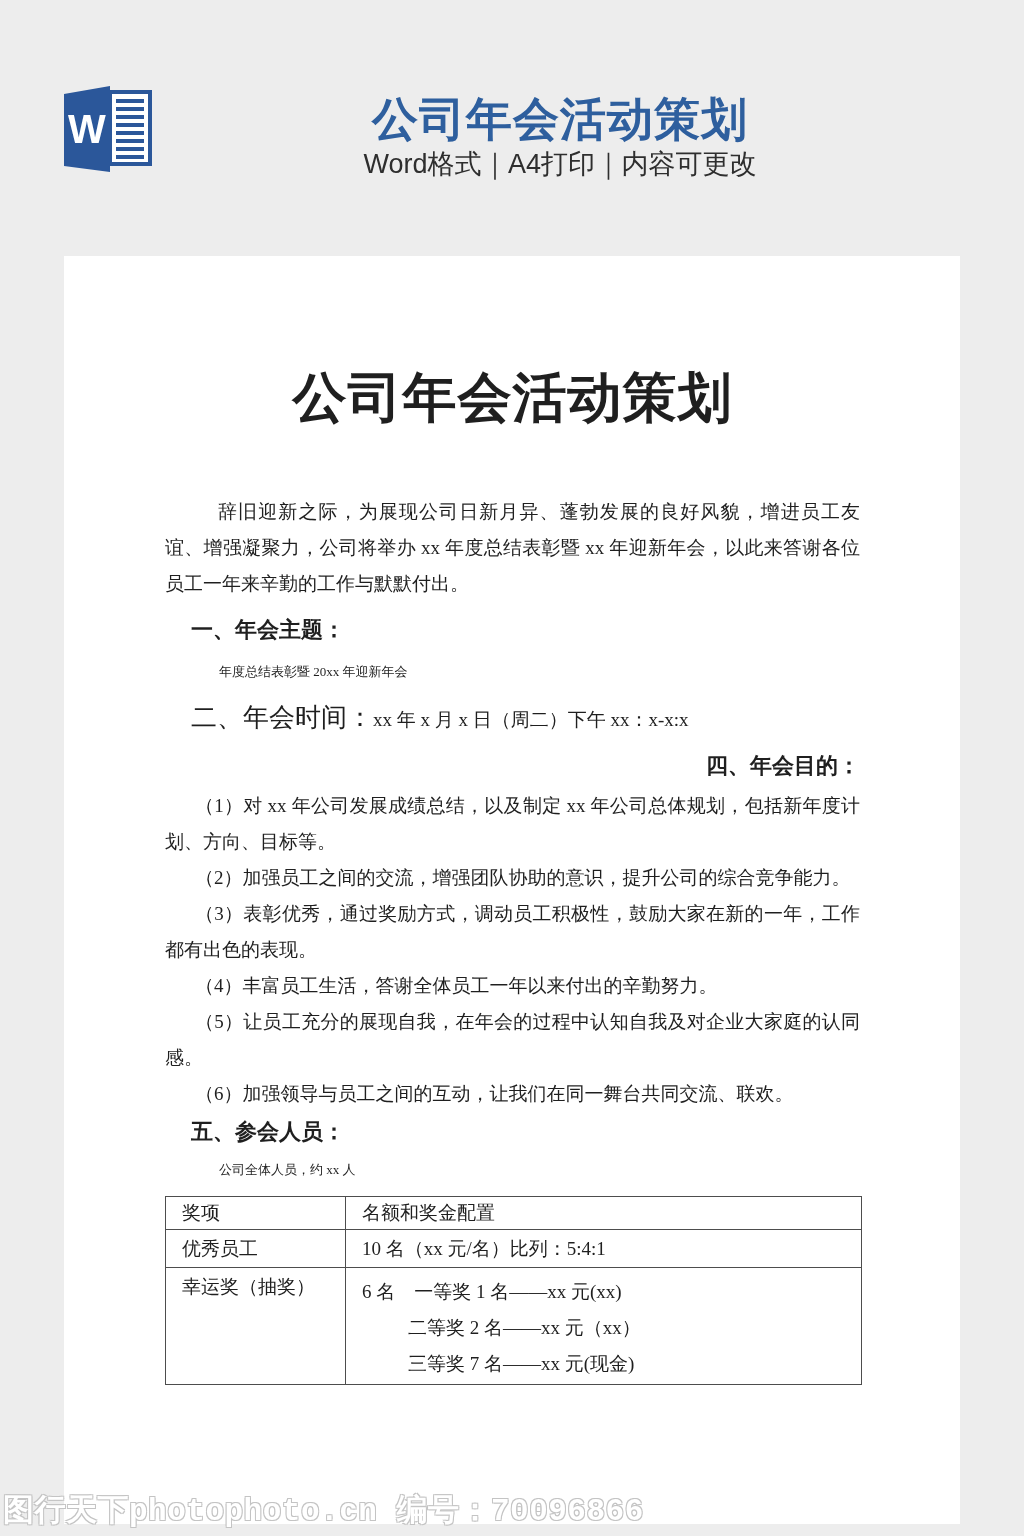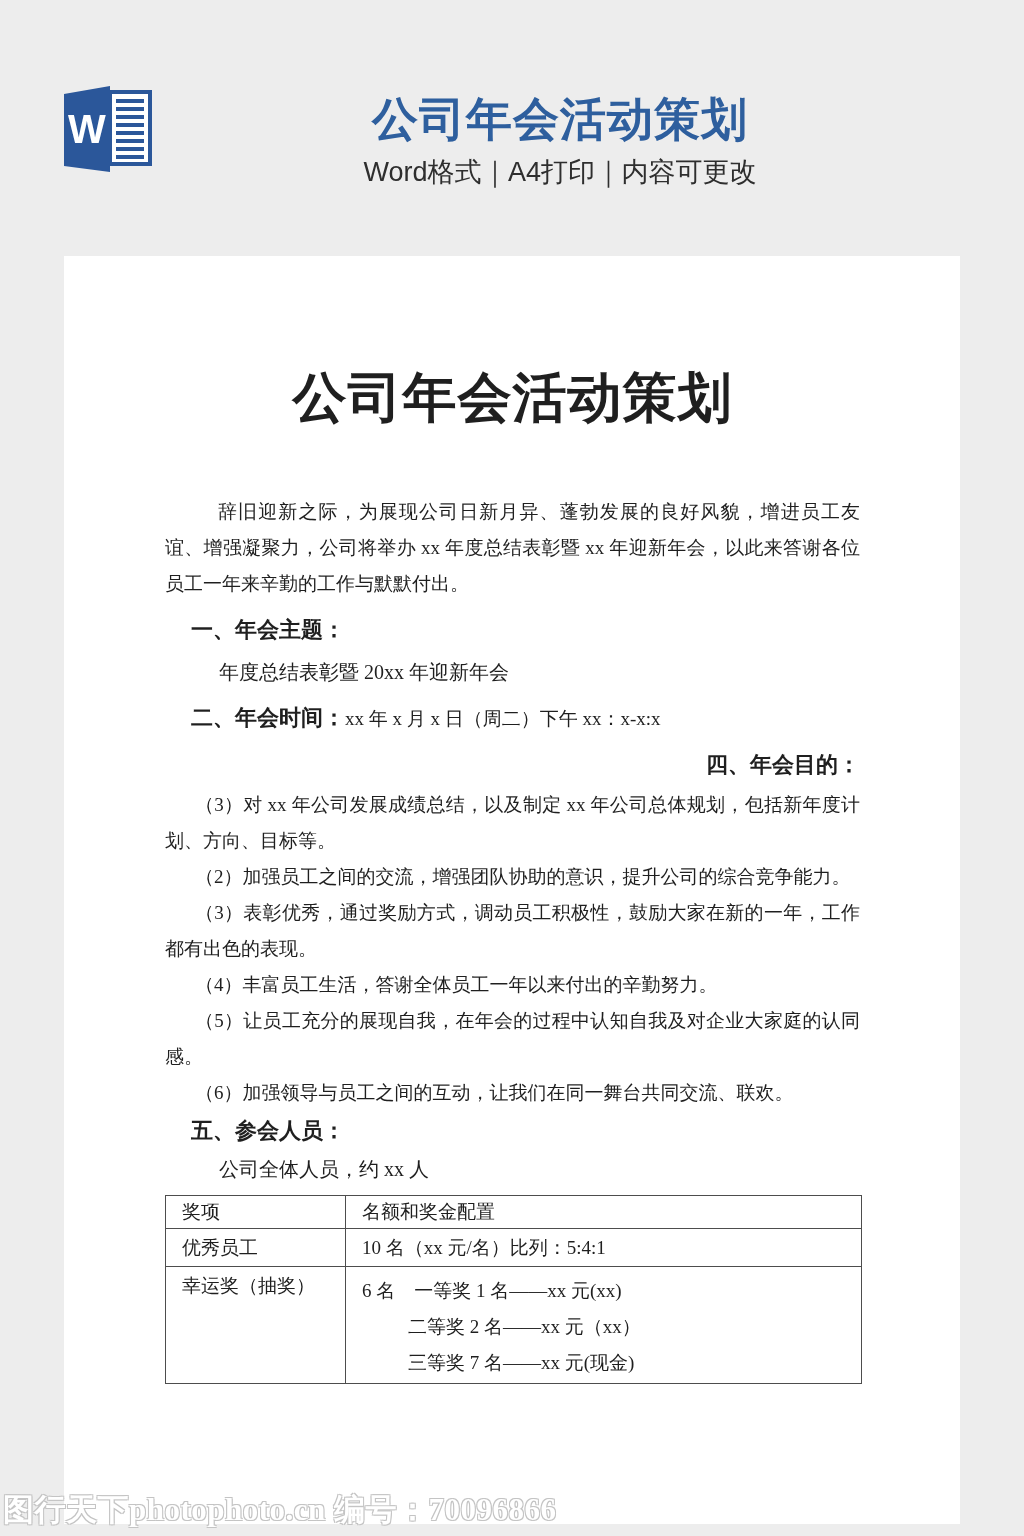--- a/index.html
+++ b/index.html
@@ -32,21 +32,20 @@
     font-weight:bold;font-size:40px;text-anchor:middle;
   }
   .banner-text{position:absolute;left:130px;top:0;width:860px;text-align:center;}
   .banner-title{
     margin-top:90px;
     font-family:"Liberation Sans","DejaVu Sans",sans-serif;
     font-weight:bold;font-size:46px;line-height:58px;
     color:var(--accent-blue);letter-spacing:1px;
   }
   .banner-subtitle{
-    margin-top:8px;
     font-family:"Liberation Sans","DejaVu Sans",sans-serif;
     font-weight:500;font-size:27px;line-height:32px;color:#2e2e2e;
   }
   
   .page{
     position:absolute;left:64px;top:256px;width:896px;height:1268px;
     background:#ffffff;
   }
   .doc{padding:0 100px 0 101px;}
   .doc-title{
@@ -58,24 +57,24 @@
   .intro{
     margin-top:56px;
     font-size:19px;line-height:36px;
     text-align:justify;text-indent:53px;
   }
   .sec-head{
     font-size:22px;font-weight:bold;line-height:36px;
     padding-left:26px;
   }
   .sec-line{line-height:36px;padding-left:26px;}
-  .sec-line .sec-head-inline{font-size:22px;font-weight:bold;}
+  .sec-line .sec-head-inline{font-size:26px;font-weight:normal;}
   .sec-line .sec-val{font-size:19px;font-weight:normal;}
   .sub-body{
-    font-size:20px;line-height:36px;padding-left:54px;
+    font-size:13px;line-height:36px;padding-left:54px;
   }
   .item{
     font-size:19px;line-height:36px;
     text-align:justify;text-indent:30px;
   }
   .mt10{margin-top:10px;}
   .mt6{margin-top:6px;}
   .mt8{margin-top:8px;}
   .mt12{margin-top:9px;text-align:right;}
   .mt4{margin-top:4px;}
@@ -93,21 +92,21 @@
   }
   .awards col.c1{width:180px;}
   .awards .r-head td{height:33px;}
   .awards .r-mid td{height:38px;}
   .awards .r-big td{height:112px;vertical-align:top;padding-top:6px;}
   .t-line{line-height:36px;}
   .t-indent{padding-left:46px;}
   
   .watermark{
     position:absolute;left:3px;top:1489px;
-    font-family:Liberation Serif, serif;
+    font-family:Liberation Mono, monospace;
     font-weight:bold;font-size:31px;letter-spacing:0.5px;
     color:var(--watermark-fill);
     text-shadow:
       1px 1px 0 var(--watermark-stroke),
       -1px -1px 0 var(--watermark-stroke),
       1px -1px 0 var(--watermark-stroke),
       -1px 1px 0 var(--watermark-stroke);
     white-space:nowrap;
   }
 </style>
@@ -145,21 +144,21 @@
     <p class="sec-head mt10">一、年会主题：</p>
     <p class="sub-body mt6">年度总结表彰暨 20xx 年迎新年会</p>
 
     <p class="sec-line mt10">
       <span class="sec-head-inline">二、年会时间：</span><span class="sec-val">xx 年 x 月 x 日（周二）下午 xx：x-x:x</span>
     </p>
 
 
     <p class="sec-head mt12">四、年会目的：</p>
     <div class="mt4">
-      <p class="item">（3）对 xx 年公司发展成绩总结，以及制定 xx 年公司总体规划，包括新年度计划、方向、目标等。</p>
+      <p class="item">（1）对 xx 年公司发展成绩总结，以及制定 xx 年公司总体规划，包括新年度计划、方向、目标等。</p>
       <p class="item">（2）加强员工之间的交流，增强团队协助的意识，提升公司的综合竞争能力。</p>
       <p class="item">（3）表彰优秀，通过奖励方式，调动员工积极性，鼓励大家在新的一年，工作都有出色的表现。</p>
       <p class="item">（4）丰富员工生活，答谢全体员工一年以来付出的辛勤努力。</p>
       <p class="item">（5）让员工充分的展现自我，在年会的过程中认知自我及对企业大家庭的认同感。</p>
       <p class="item">（6）加强领导与员工之间的互动，让我们在同一舞台共同交流、联欢。</p>
     </div>
 
     <p class="sec-head mt2">五、参会人员：</p>
     <p class="sub-body mt2">公司全体人员，约 xx 人</p>
 

